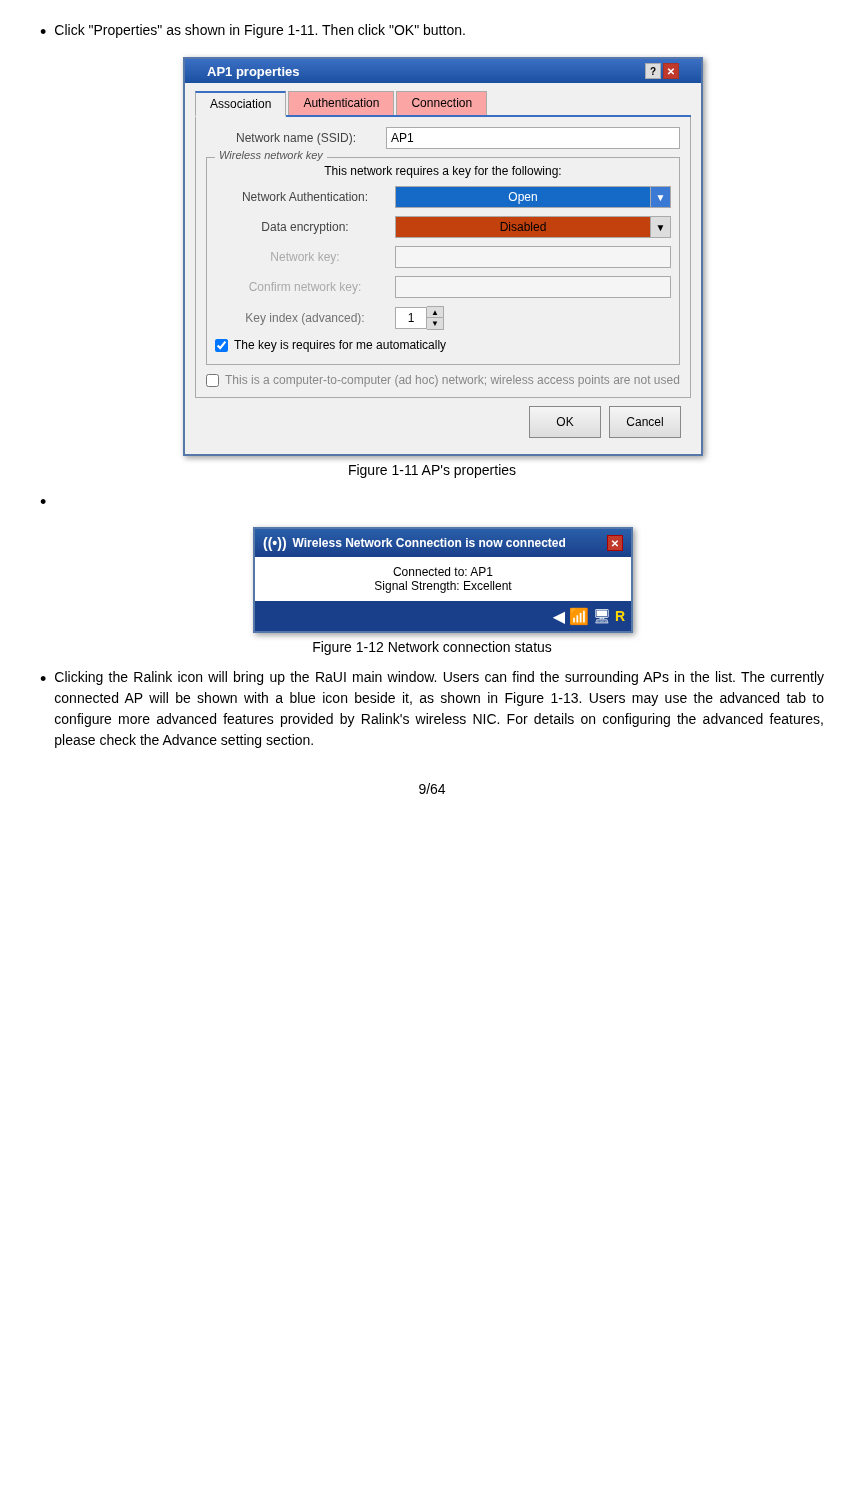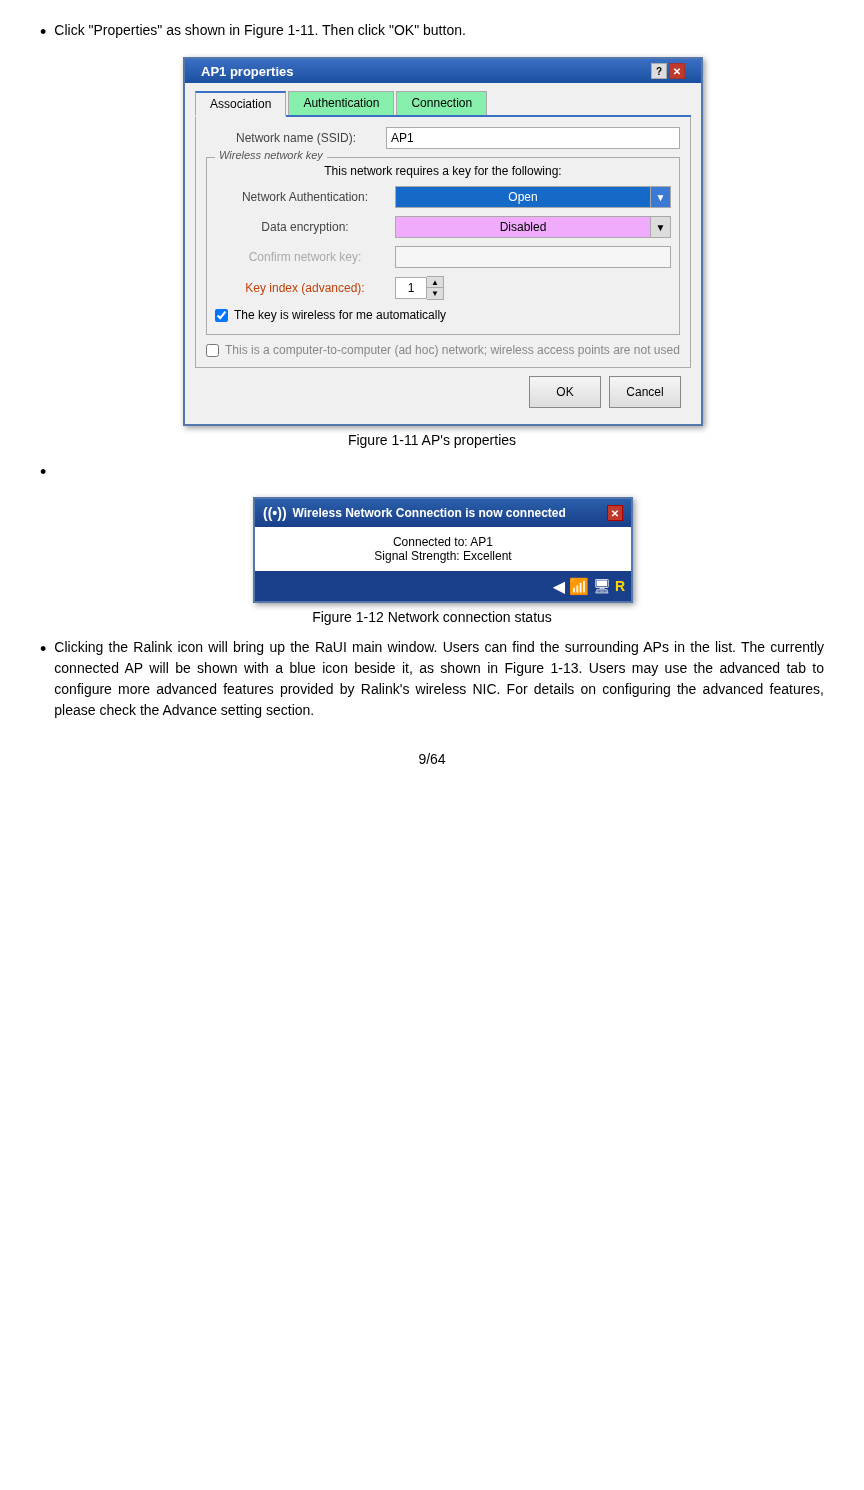--- a/index.html
+++ b/index.html
@@ -42,21 +42,21 @@
       border: 2px solid #5577aa;
       background: #f0f0f0;
       width: 520px;
       font-family: Arial, sans-serif;
       font-size: 12px;
       box-shadow: 2px 2px 6px rgba(0,0,0,0.4);
     }
     .dialog-title-bar {
       background: linear-gradient(to bottom, #3a6fc4, #1a4fa0);
       color: #fff;
-      padding: 4px 16px;
+      padding: 4px 22px;
       display: flex;
       align-items: center;
       justify-content: space-between;
       font-weight: bold;
       font-size: 13px;
     }
     .title-buttons {
       display: flex;
       gap: 2px;
     }
@@ -78,21 +78,21 @@
     }
     .tab-bar {
       display: flex;
       margin-bottom: 0;
       border-bottom: 2px solid #3a6fc4;
     }
     .tab {
       padding: 4px 14px;
       border: 1px solid #aaa;
       border-bottom: none;
-      background: #86efac;
+      background: #fca5a5;
       cursor: pointer;
       font-size: 12px;
       margin-right: 2px;
     }
     .tab.active {
       background: #f0f0f0;
       border-top: 2px solid #3a6fc4;
       border-bottom: 2px solid #f0f0f0;
       margin-bottom: -2px;
       position: relative;
@@ -150,21 +150,21 @@
       color: #fff;
       font-size: 10px;
     }
     .form-select-disabled {
       flex: 1;
       height: 22px;
       border: 1px solid #aaa;
       font-size: 12px;
       display: flex;
       align-items: center;
-      background: #f0abfc;
+      background: #c2410c;
       position: relative;
       text-align: center;
     }
     .form-select-disabled-text {
       flex: 1;
       padding: 0 4px;
       font-size: 12px;
       color: #000;
     }
     .form-select-disabled-arrow {
@@ -364,40 +364,44 @@
           </div>
 
           <div class="form-row">
             <span class="form-label">Data encryption:</span>
             <div class="form-select-disabled" style="flex:1; display:flex; align-items:center; height:22px; border:1px solid #aaa;">
               <span class="form-select-disabled-text">Disabled</span>
               <div class="form-select-disabled-arrow">▼</div>
             </div>
           </div>
 
+          <div class="form-row">
+            <span class="form-label" style="color:#aaa;">Network key:</span>
+            <input class="form-input" type="text" style="background: rgb(245, 245, 245);">
+          </div>
 
           <div class="form-row">
             <span class="form-label" style="color:#aaa;">Confirm network key:</span>
             <input class="form-input" type="text" style="background: rgb(245, 245, 245);">
           </div>
 
           <div class="form-row">
-            <span class="form-label" style="color:#c2410c;">Key index (advanced):</span>
+            <span class="form-label" style="color:#737373;">Key index (advanced):</span>
             <div class="spinner-input">
               <input class="spinner-field" type="text" value="1" style="">
               <div class="spinner-btns">
                 <div class="spinner-btn">▲</div>
                 <div class="spinner-btn">▼</div>
               </div>
             </div>
           </div>
 
           <div class="checkbox-row">
             <input type="checkbox" checked="" style="">
-            <span>The key is wireless for me automatically</span>
+            <span>The key is requires for me automatically</span>
           </div>
         </div>
 
         <div class="ad-hoc-row">
           <input type="checkbox" style="">
           <span style="color:#888; font-size:12px;">This is a computer-to-computer (ad hoc) network; wireless access points are not used</span>
         </div>
       </div>
 
       <div class="dialog-footer">

